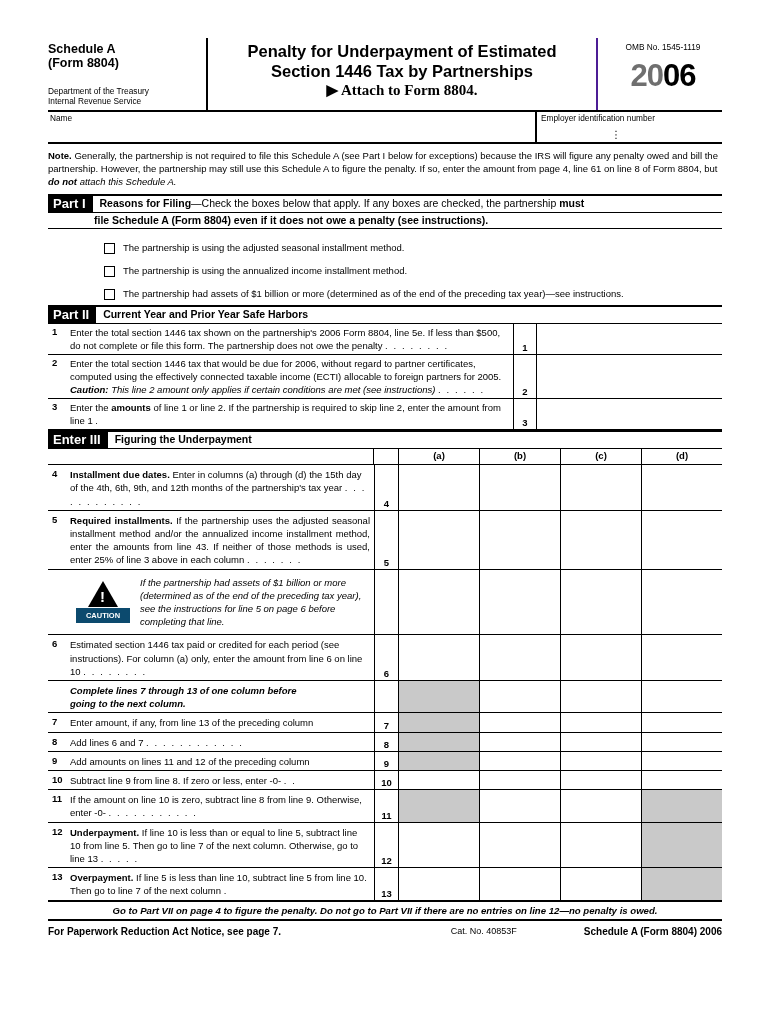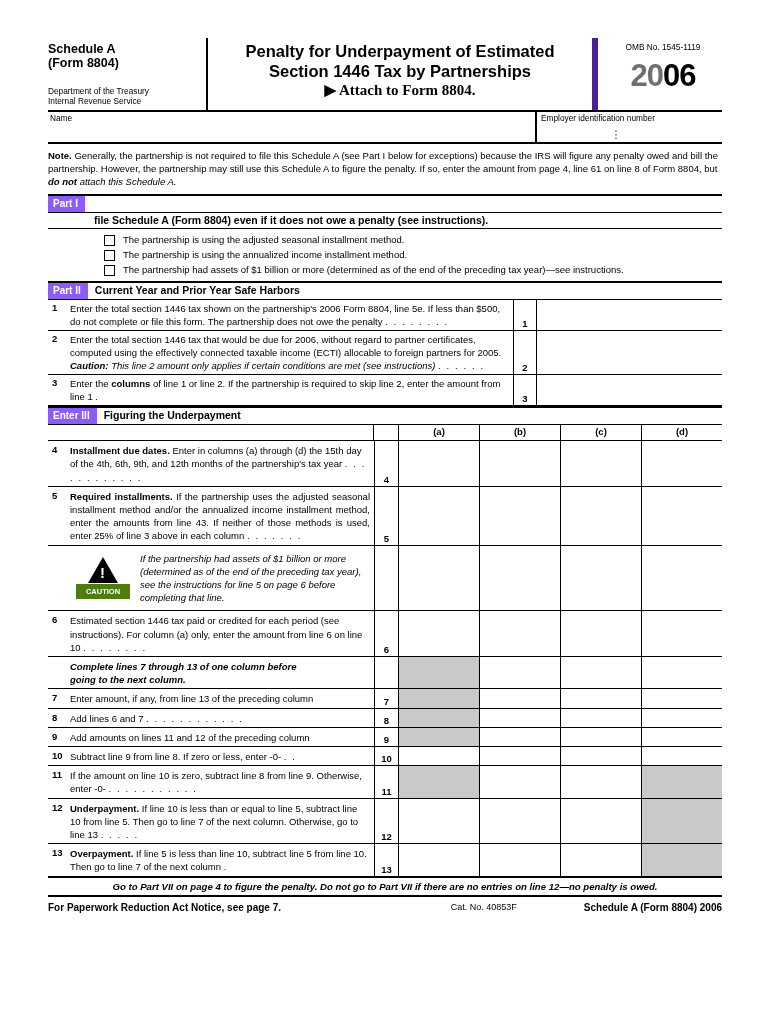--- a/index.html
+++ b/index.html
@@ -44,21 +44,21 @@
     font-family: "Liberation Sans", sans-serif;
     font-size: 8.3px;
     line-height: 10px;
     margin-top: 16px;
     margin-bottom: 4px;
   }
   .hdr-mid {
     flex: 1;
     text-align: center;
     padding: 3px 6px 2px 6px;
-    border-right: 6px solid #4c1d95;
+    border-right: 2px solid #4c1d95;
     box-sizing: border-box;
   }
   .title {
     font-family: "Liberation Sans", sans-serif;
     font-weight: bold;
     font-size: 16.5px;
     line-height: 20px;
   }
   .attach {
     font-family: Liberation Serif, serif;
@@ -128,25 +128,25 @@
   .note i { font-style: italic; }
   
   .partbar {
     display: flex;
     align-items: stretch;
     border-top: 2px solid #000;
     border-bottom: 1px solid #000;
     min-height: 16px;
   }
   .partlabel {
-    background: #8b5cf6;
+    background: #000000;
     color: #fff;
     font-family: "Liberation Sans", sans-serif;
     font-weight: bold;
-    font-size: 10px;
+    font-size: 13px;
     padding: 1px 7px 1px 5px;
     line-height: 14px;
     white-space: nowrap;
   }
   .parttext {
     font-family: "Liberation Sans", sans-serif;
     font-weight: bold;
     font-size: 10.5px;
     line-height: 14px;
     padding-left: 7px;
@@ -162,21 +162,21 @@
   }
   .parttext2 b { font-weight: bold; }
   
   .cbrow {
     display: flex;
     align-items: flex-start;
     font-family: "Liberation Sans", sans-serif;
     font-size: 9.5px;
     line-height: 14px;
     padding-left: 56px;
-    margin-top: 1px;
+    margin-top: 9px;
   }
   .cbox {
     width: 9px;
     height: 9px;
     border: 1px solid #000;
     margin-right: 8px;
     margin-top: 2px;
     flex: none;
   }
   
@@ -307,21 +307,21 @@
     position: absolute;
     top: 8px;
     left: -3px;
     color: #fff;
     font-family: "Liberation Sans", sans-serif;
     font-weight: bold;
     font-size: 15px;
     line-height: 15px;
   }
   .caution-label {
-    background: #4d7c0f;
+    background: #0c4a6e;
     color: #fff;
     font-family: "Liberation Sans", sans-serif;
     font-weight: bold;
     font-size: 7.5px;
     text-align: center;
     padding: 1px 2px;
     margin-top: 1px;
   }
   .caution-txt {
     font-family: "Liberation Sans", sans-serif;
@@ -392,20 +392,23 @@
       <span class="ein-dots">⋮</span>
     </div>
   </div>
 
   <div class="note">
     <b>Note.</b><span> Generally, the partnership is not required to file this Schedule A (see Part I below for exceptions) because the IRS will figure any penalty owed and bill the partnership. However, the partnership may still use this Schedule A to figure the penalty. If so, enter the amount from page 4, line 61 on line 8 of Form 8804, but </span><b><i>do not</i></b><i> attach this Schedule A.</i>
   </div>
 
   <div class="partbar">
     <div class="partlabel">Part I</div>
+    <div class="parttext">
+      <span>Reasons for Filing</span><span class="reg">—Check the boxes below that apply. If any boxes are checked, the partnership </span><span>must</span>
+    </div>
   </div>
   <div class="parttext2" style="border-bottom:1px solid #000;padding-bottom:1px;">
     <b>file Schedule A (Form 8804) even if it does not owe a penalty (see instructions).</b>
   </div>
 
   <div style="padding:3px 0 4px 0;">
     <div class="cbrow">
       <span class="cbox"></span>
       <span>The partnership is using the adjusted seasonal installment method.</span>
     </div>
@@ -441,21 +444,21 @@
       <b><i>Caution:</i></b><i> This line 2 amount only applies if certain conditions are met (see instructions)</i>
       <span class="dots">.  .  .  .  .  .</span>
     </div>
     <div class="p2lnum">2</div>
     <div class="p2amt"></div>
   </div>
 
   <div class="p2row">
     <div class="p2num">3</div>
     <div class="p2txt">
-      <span>Enter the </span><b>columns</b><span> of line 1 or line 2. If the partnership is required to skip line 2, enter the amount from line 1 </span><span class="dots">.</span>
+      <span>Enter the </span><b>amounts</b><span> of line 1 or line 2. If the partnership is required to skip line 2, enter the amount from line 1 </span><span class="dots">.</span>
     </div>
     <div class="p2lnum">3</div>
     <div class="p2amt"></div>
   </div>
 
   <div class="partbar">
     <div class="partlabel">Enter III</div>
     <div class="parttext">Figuring the Underpayment</div>
   </div>
 

